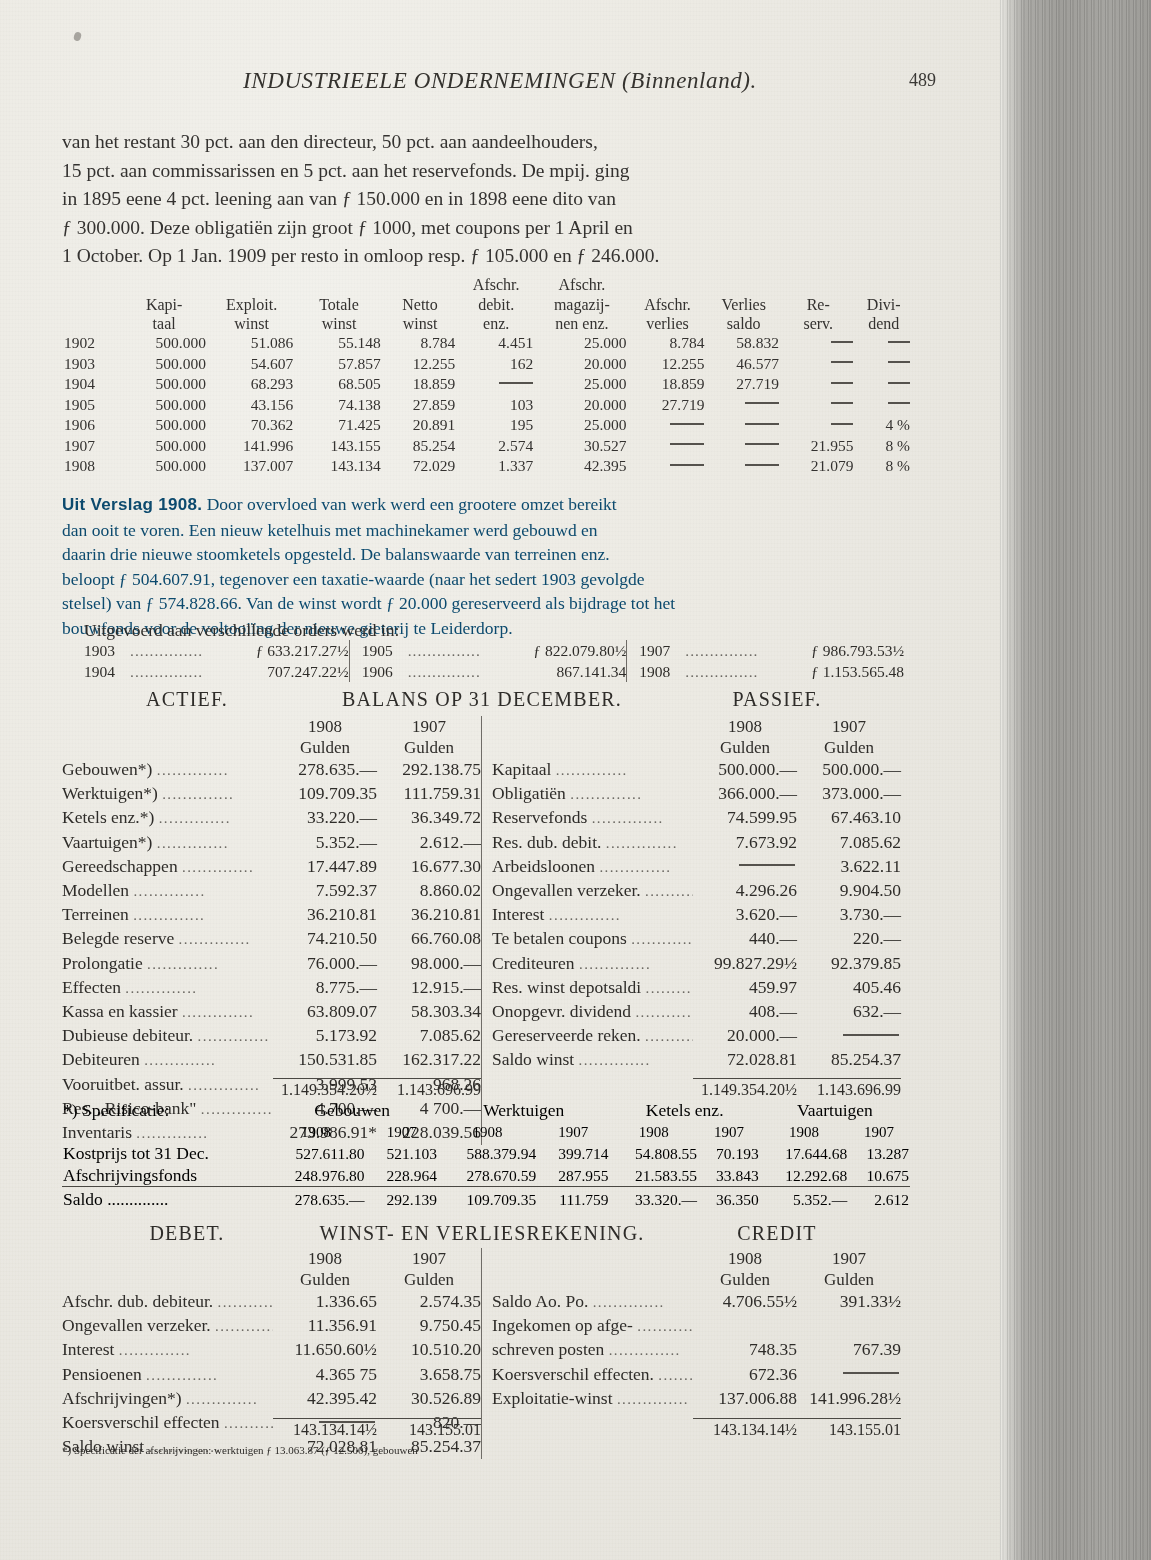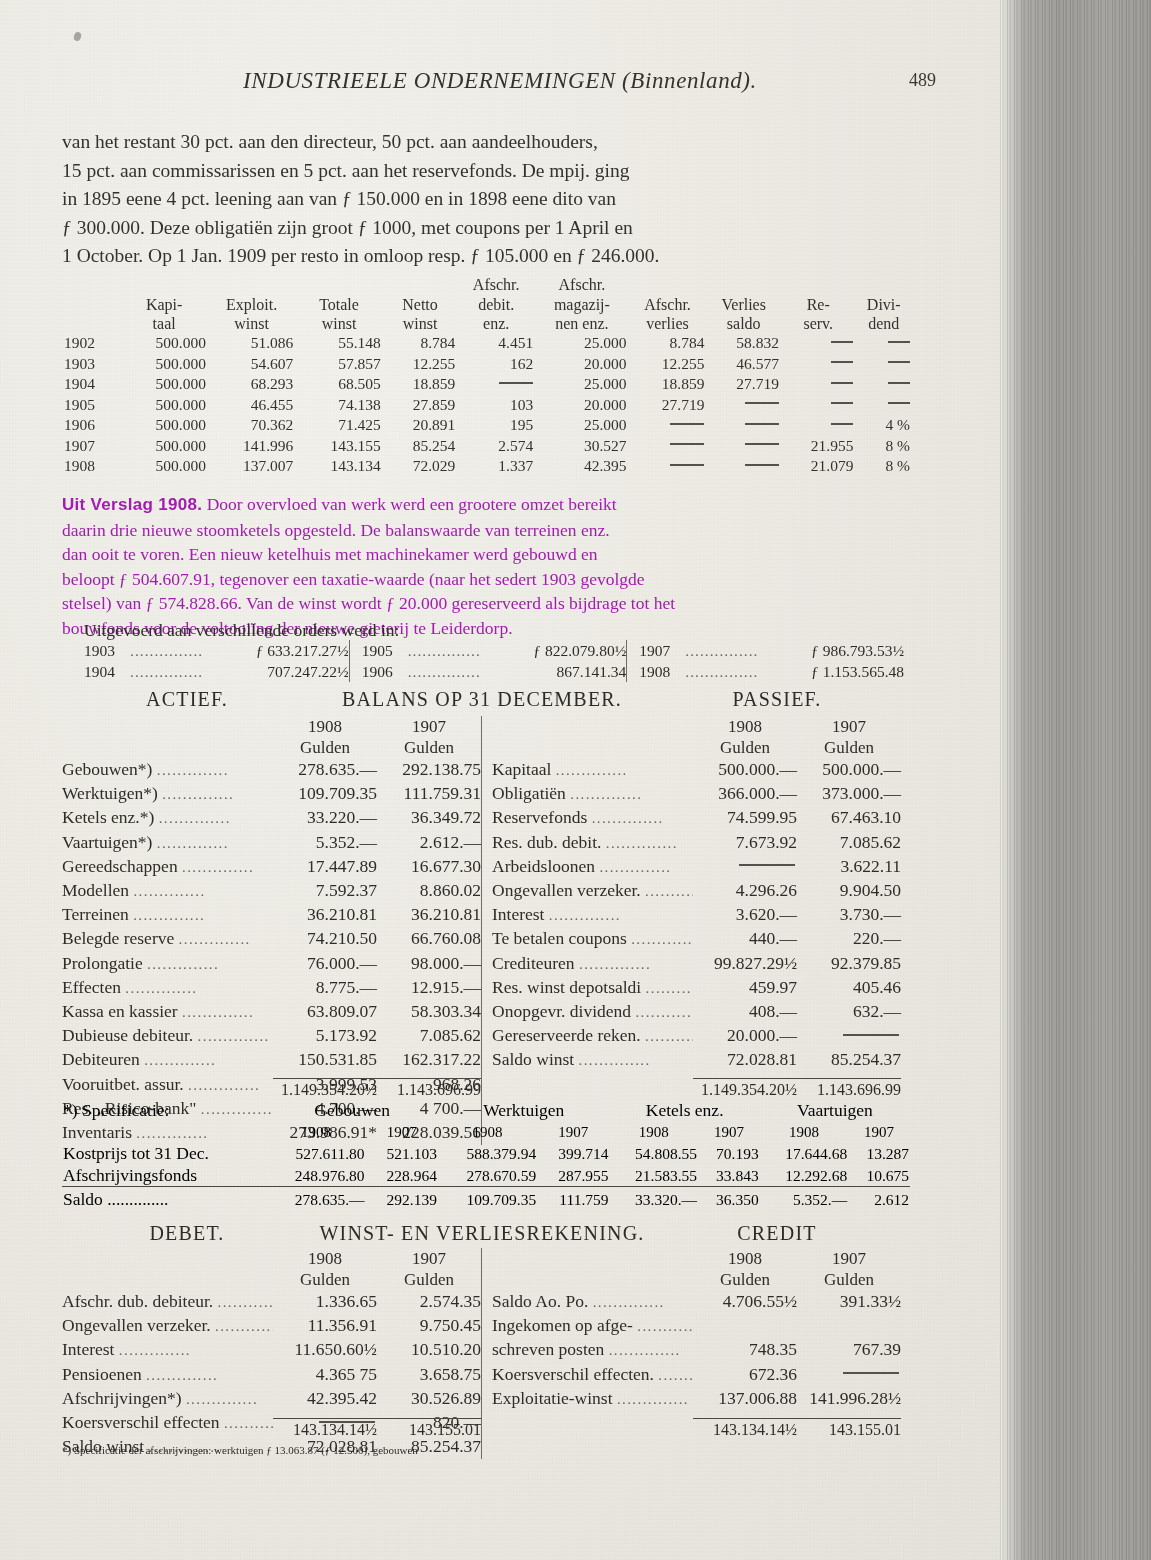--- a/index.html
+++ b/index.html
@@ -67,21 +67,21 @@
   .yt-superhead td{font-size:16px;text-align:center;padding-bottom:1px;}
   .yt-head td{font-size:16px;text-align:center;line-height:19px;}
   .yt-row td{font-size:15.5px;text-align:right;line-height:20.5px;padding-right:2px;}
   .yt-row td.yr{text-align:left;padding-left:2px;}
   .dash{display:inline-block;width:34px;border-top:2px double #55524d;vertical-align:middle;height:5px;}
   .dash.sm{width:22px;}
 
   
   .verslag{
     position:absolute;left:62px;width:840px;top:492px;
-    font-size:17.5px;line-height:24.6px;text-align:justify;color:#a21caf;
+    font-size:17.5px;line-height:24.6px;text-align:justify;color:#0c4a6e;
   }
   .verslag b{font-family:"Liberation Sans",sans-serif;font-size:17px;letter-spacing:.3px;}
   .verslag .line{white-space:nowrap;display:block;}
 
   .uitg-title{position:absolute;left:84px;top:620px;font-size:17.5px;}
   .orders{
     position:absolute;left:84px;top:640px;width:820px;font-size:15.5px;line-height:21px;
     display:flex;
   }
   .orders .col{flex:1;display:flex;flex-direction:column;}
@@ -245,21 +245,21 @@
             <td><span class="dash"></span></td>
             <td>25.000</td>
             <td>18.859</td>
             <td>27.719</td>
             <td><span class="dash sm"></span></td>
             <td><span class="dash sm"></span></td>
           </tr>
           <tr class="yt-row">
             <td class="yr">1905</td>
             <td>500.000</td>
-            <td>46.455</td>
+            <td>43.156</td>
             <td>74.138</td>
             <td>27.859</td>
             <td>103</td>
             <td>20.000</td>
             <td>27.719</td>
             <td><span class="dash"></span></td>
             <td><span class="dash sm"></span></td>
             <td><span class="dash sm"></span></td>
           </tr>
           <tr class="yt-row">
@@ -300,22 +300,22 @@
             <td><span class="dash"></span></td>
             <td>21.079</td>
             <td>8 %</td>
           </tr>
         </tbody>
     </table>
   </div>
 
   <div class="verslag" id="verslag">
       <span class="line"><b>Uit Verslag 1908.</b> Door overvloed van werk werd een grootere omzet bereikt</span>
+      <span class="line">dan ooit te voren. Een nieuw ketelhuis met machinekamer werd gebouwd en</span>
       <span class="line">daarin drie nieuwe stoomketels opgesteld. De balanswaarde van terreinen enz.</span>
-      <span class="line">dan ooit te voren. Een nieuw ketelhuis met machinekamer werd gebouwd en</span>
       <span class="line">beloopt ƒ 504.607.91, tegenover een taxatie-waarde (naar het sedert 1903 gevolgde</span>
       <span class="line">stelsel) van ƒ 574.828.66. Van de winst wordt ƒ 20.000 gereserveerd als bijdrage tot het</span>
       <span class="line">bouwfonds voor de voltooiïng der nieuwe gieterij te Leiderdorp.</span>
     </div>
 
   <div class="uitg-title">Uitgevoerd aan verschillende orders werd in:</div>
   <div class="orders" id="orders">
       <div class="col">
         <div class="r">
           <span class="lbl">1903</span>

